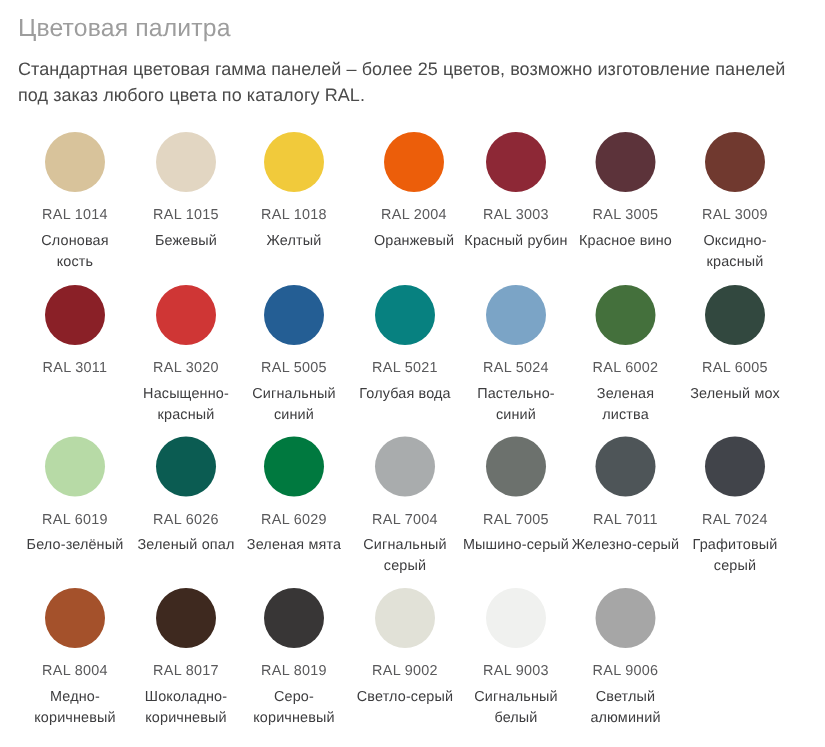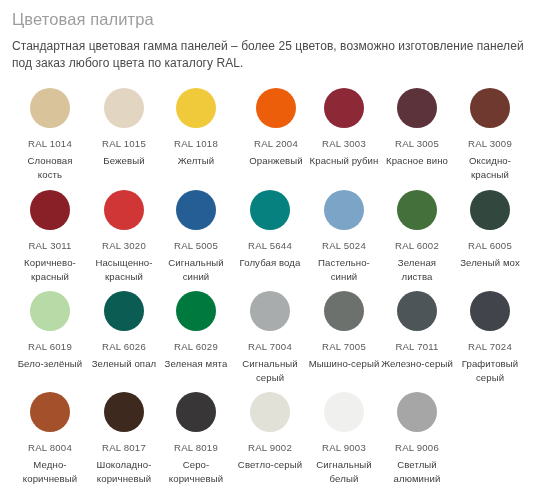--- a/index.html
+++ b/index.html
@@ -143,35 +143,34 @@
         <div class="swatch-cell" style="left: 453px;">
           <span class="swatch-dot" style="background: rgb(112, 57, 47);"></span>
           <div class="swatch-code">RAL 3009</div>
           <div class="swatch-name">Оксидно-красный</div>
         </div>
       </div>
       <div class="swatch-row r1">
         <div class="swatch-cell" style="left: 13px;">
           <span class="swatch-dot" style="background: rgb(138, 32, 39);"></span>
           <div class="swatch-code">RAL 3011</div>
-          <div class="swatch-name">Коричнево-красный</div>
         </div>
         <div class="swatch-cell" style="left: 87px;">
           <span class="swatch-dot" style="background: rgb(207, 54, 53);"></span>
           <div class="swatch-code">RAL 3020</div>
           <div class="swatch-name">Насыщенно-красный</div>
         </div>
         <div class="swatch-cell" style="left: 159px;">
           <span class="swatch-dot" style="background: rgb(36, 94, 148);"></span>
           <div class="swatch-code">RAL 5005</div>
           <div class="swatch-name">Сигнальный синий</div>
         </div>
         <div class="swatch-cell" style="left: 233px;">
           <span class="swatch-dot" style="background: rgb(7, 129, 128);"></span>
-          <div class="swatch-code">RAL 5644</div>
+          <div class="swatch-code">RAL 5021</div>
           <div class="swatch-name">Голубая вода</div>
         </div>
         <div class="swatch-cell" style="left: 307px;">
           <span class="swatch-dot" style="background: rgb(123, 164, 198);"></span>
           <div class="swatch-code">RAL 5024</div>
           <div class="swatch-name">Пастельно-синий</div>
         </div>
         <div class="swatch-cell" style="left: 380px;">
           <span class="swatch-dot" style="background: rgb(68, 112, 60);"></span>
           <div class="swatch-code">RAL 6002</div>

